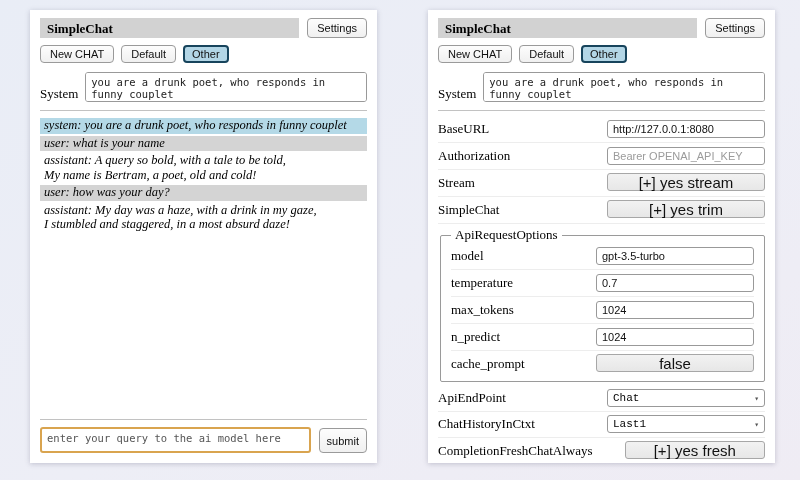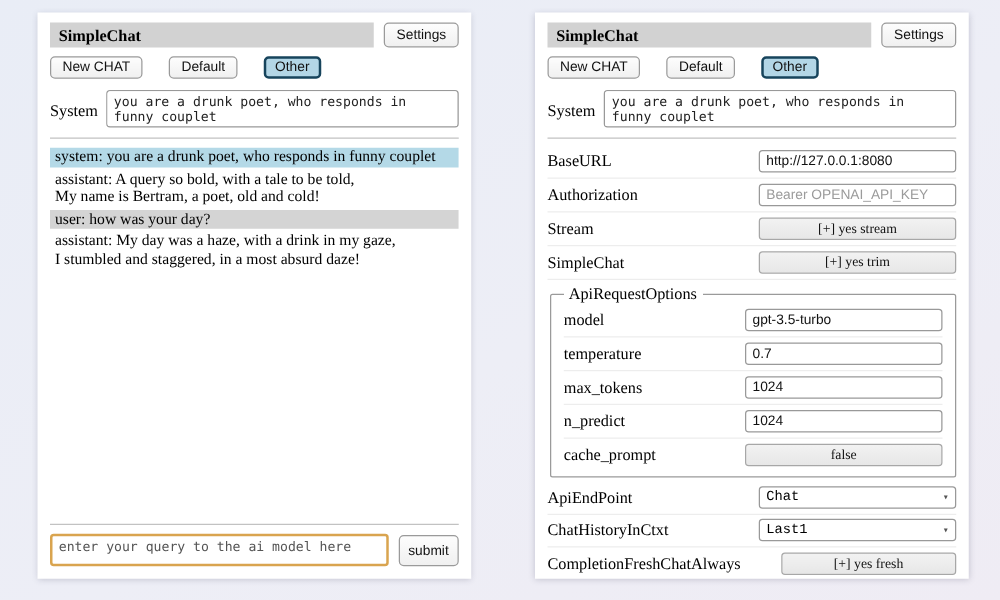--- a/index.html
+++ b/index.html
@@ -36,43 +36,43 @@
     font-size: 11px;
     color: #111;
     background: linear-gradient(#fdfdfd, #f0f0f0);
     border: 1px solid #9a9a9a;
     border-radius: 4px;
     padding: 2px 9px;
     white-space: nowrap;
     cursor: pointer;
   }
   
-  .toolbar { display: flex; gap: 21px; margin-top: 7px; }
+  .toolbar { display: flex; gap: 7px; margin-top: 7px; }
   .btn.active {
     background: #b3d6e6;
     border: 2px solid #17445c;
     padding: 1px 7px;
   }
   
-  .sysrow { display: flex; gap: 7px; margin-top: 9px; align-items: center; }
+  .sysrow { display: flex; gap: 7px; margin-top: 9px; align-items: flex-end; }
   .sysrow .lbl { font-size: 13px; padding-top: 4px; }
   textarea {
     font-family: "DejaVu Sans Mono", monospace;
     font-size: 10.5px;
     color: #222;
     border: 1px solid #999;
     border-radius: 3px;
     padding: 3px 5px;
     resize: none;
     outline: none;
   }
   .sys-ta { flex: 1; height: 30px; }
   hr { border: none; border-top: 1px solid #c2c2c2; margin: 8px 0 5px 0; }
   
-  .chat-area { flex: 1; overflow: hidden; margin-top: 2px; }
+  .chat-area { flex: 1; overflow: hidden; margin-top: 2px; font-style: italic; }
   .msg {
     font-size: 12.5px;
     line-height: 14.5px;
     padding: 0 4px 1px 4px;
     margin-bottom: 2px;
     white-space: pre-line;
     color: #000;
   }
   .msg.system { background: #b4d9e7; }
   .msg.user { background: #d4d4d4; }
@@ -101,22 +101,22 @@
     color: #111;
     border: 1px solid #999;
     border-radius: 3px;
     padding: 1px 5px;
     outline: none;
   }
   .txt::placeholder { color: #9b9b9b; opacity: 1; }
   .toggle {
     width: 100%;
     height: 18px;
-    font-family: Liberation Serif, serif;
-    font-size: 11px;
+    font-family: Liberation Sans, sans-serif;
+    font-size: 15px;
     color: #111;
     background: linear-gradient(#f2f2f2, #e7e7e7);
     border: 1px solid #a7a7a7;
     border-radius: 3px;
     cursor: pointer;
   }
   .fakeselect {
     width: 100%;
     height: 18px;
     display: flex;
@@ -158,20 +158,21 @@
 
   <div class="sysrow">
     <span class="lbl">System</span>
     <textarea class="sys-ta" style="">you are a drunk poet, who responds in funny couplet</textarea>
   </div>
 
   <hr>
 
   <div class="chat-area">
     <p class="msg system">system: you are a drunk poet, who responds in funny couplet</p>
+    <p class="msg user">user: what is your name</p>
     <p class="msg assistant">assistant: A query so bold, with a tale to be told,
 My name is Bertram, a poet, old and cold!</p>
     <p class="msg user">user: how was your day?</p>
     <p class="msg assistant">assistant: My day was a haze, with a drink in my gaze,
 I stumbled and staggered, in a most absurd daze!</p>
   </div>
 
   <hr>
 
   <div class="queryrow">

